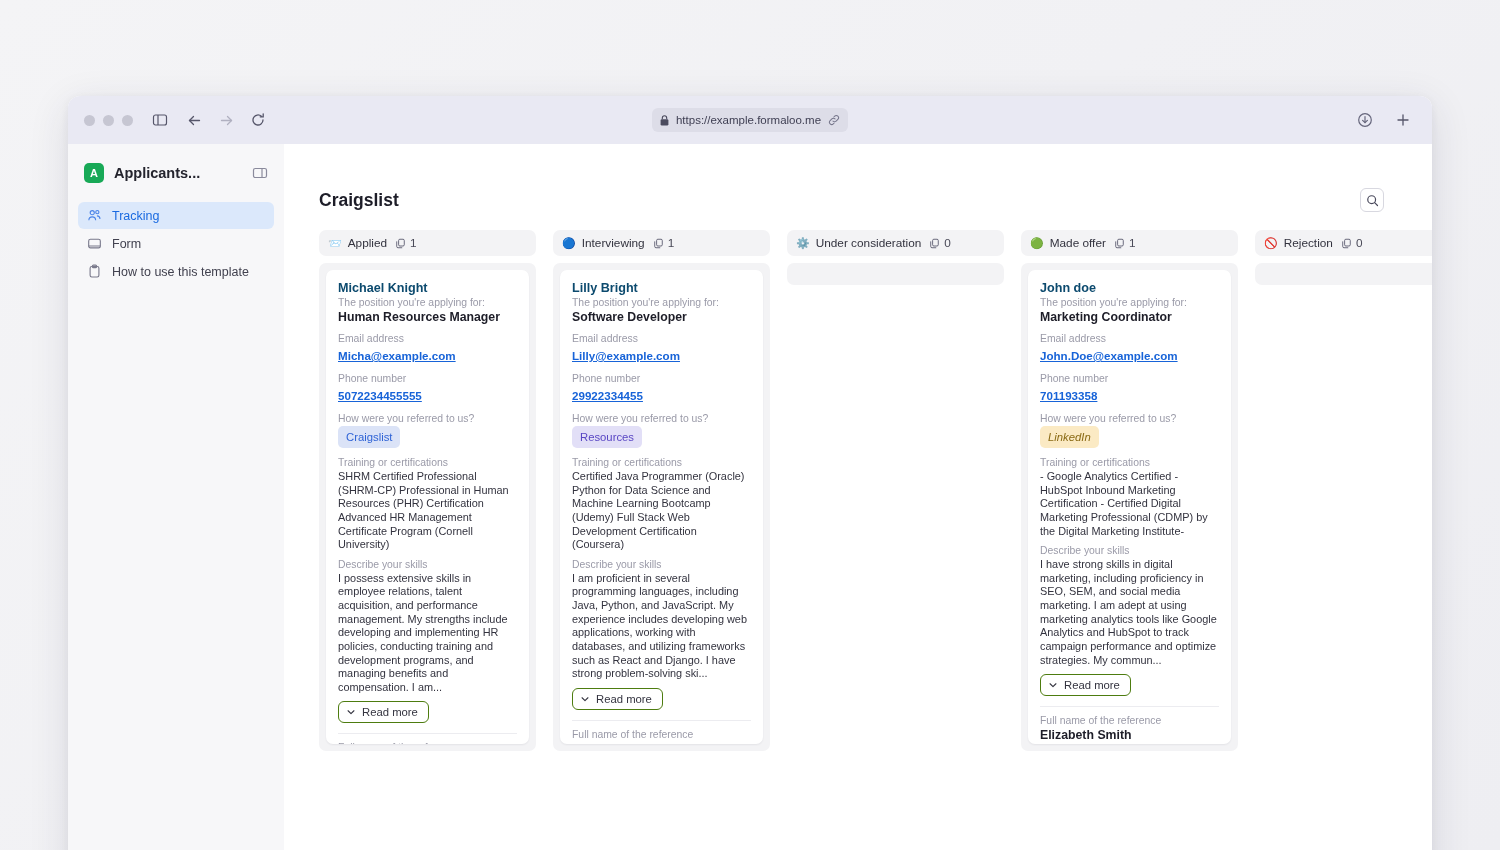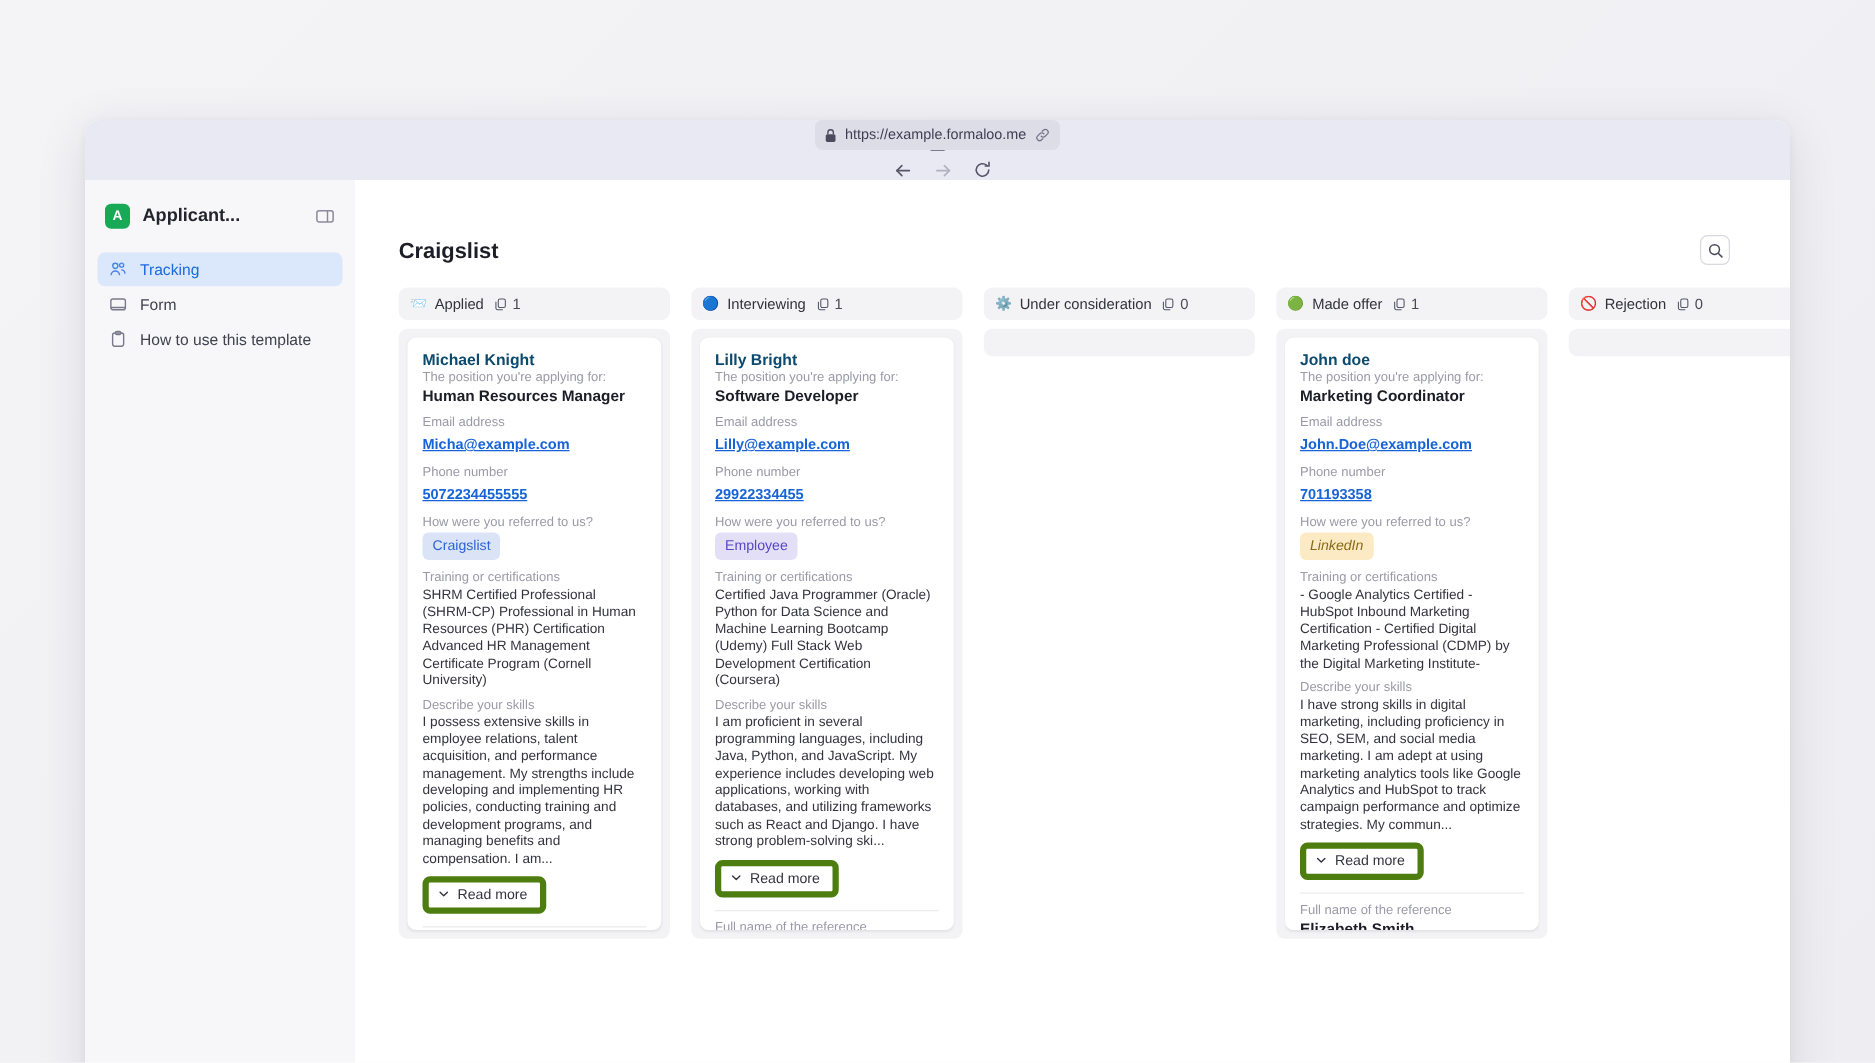--- a/index.html
+++ b/index.html
@@ -24,21 +24,20 @@
     border-radius: 12px 12px 0 0;
     box-shadow: 0 10px 40px rgba(40,40,70,.12), 0 2px 8px rgba(40,40,70,.06);
     overflow: hidden;
   }
   #chrome-bar {
     position: relative;
     height: 48px;
     background: #e9e9f3;
     display: flex; align-items: center;
     padding: 0 16px;
-    flex-direction: column;
   }
   .traffic { display: flex; gap: 8px; align-items: center; margin-right: 14px; }
   .dot { width: 11px; height: 11px; border-radius: 50%; background: #c6c6d2; }
   .chrome-icon {
     width: 26px; height: 26px;
     display: flex; align-items: center; justify-content: center;
     color: #56566a;
   }
   .chrome-icon.dim { color: #b0b0c0; }
   .nav-group { display: flex; gap: 6px; align-items: center; margin-left: 8px; }
@@ -178,22 +177,22 @@
     border-radius: 5px;
     font-size: 11.3px;
     font-weight: 500;
   }
   .tag.blue { background: #dbe3f7; color: #2f63d6; }
   .tag.purple { background: #e2dff7; color: #5946c4; }
   .tag.yellow { background: #fbeac4; color: #8a6a14; font-style: italic; }
 
   .readmore {
     margin-top: 7px;
-    display: inline-flex; gap: 6px;
-    border: 5px solid #4d7c0f;
+    display: inline-flex; align-items: center; gap: 6px;
+    border: 1px solid #4d7c0f;
     border-radius: 6px;
     padding: 4px 10px 4px 7px;
     font-size: 11.3px; color: #33333f;
     background: #fff;
     cursor: pointer;
   }
   .sep { height: 1px; background: #ececf0; margin: 10px 0 8px 0; }
 
   svg { display: block; }
 </style>
@@ -267,21 +266,21 @@
           </svg>
         </div>
       </div>
     </div>
 
     <div id="app">
 
       <div id="sidebar">
         <div id="sidebar-head">
           <div id="app-avatar">A</div>
-          <div id="app-title">Applicant...</div>
+          <div id="app-title">Applicants...</div>
           <div id="panel-toggle">
             <svg width="16" height="16" viewBox="0 0 16 16" fill="none" stroke="currentColor" stroke-width="1.2">
               <rect x="1.5" y="3.5" width="13" height="9" rx="1.8"></rect>
                 <line x1="10" y1="3.5" x2="10" y2="12.5"></line>
             </svg>
           </div>
         </div>
 
         <div class="nav-item active">
           <span class="nav-ico">
@@ -406,21 +405,21 @@
     <div class="blk">
       <div class="f-label">Email address</div>
       <a class="f-link">Lilly@example.com</a>
     </div>
     <div class="blk">
       <div class="f-label">Phone number</div>
       <a class="f-link">29922334455</a>
     </div>
     <div class="blk">
       <div class="f-label">How were you referred to us?</div>
-      <span class="tag purple">Employee</span>
+      <span class="tag purple">Resources</span>
     </div>
     <div class="blk">
       <div class="f-label">Training or certifications</div>
       <div class="f-text">Certified Java Programmer (Oracle) Python for Data Science and Machine Learning Bootcamp (Udemy) Full Stack Web Development Certification (Coursera)</div>
     </div>
     <div class="blk tight">
       <div class="f-label">Describe your skills</div>
       <div class="f-text">I am proficient in several programming languages, including Java, Python, and JavaScript. My experience includes developing web applications, working with databases, and utilizing frameworks such as React and Django. I have strong problem-solving ski...</div>
       <div class="readmore">
         <span>

